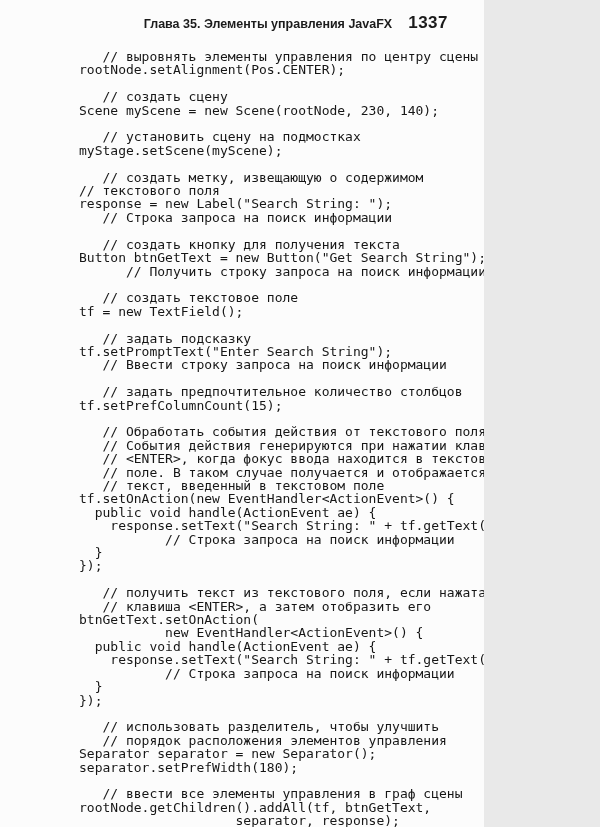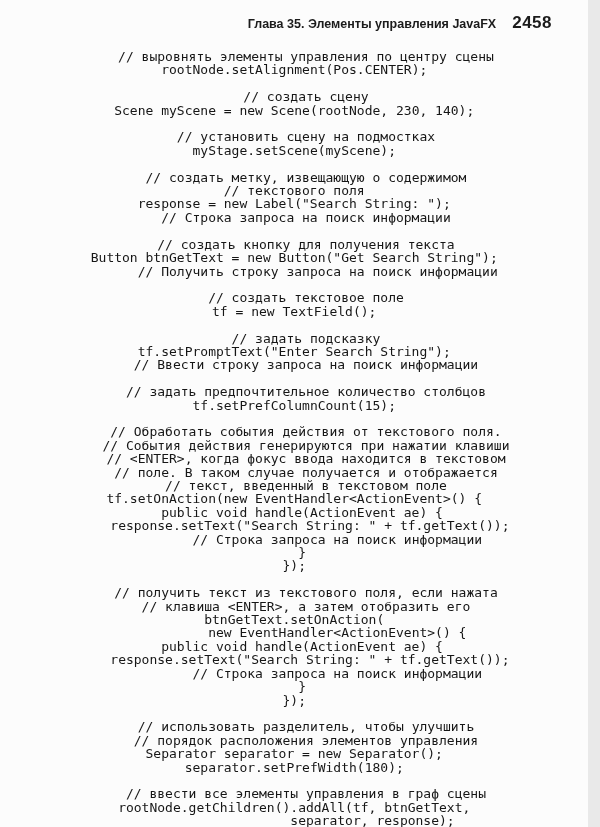--- a/index.html
+++ b/index.html
@@ -4,25 +4,24 @@
 <style>
   html, body { margin: 0; padding: 0; }
   body {
     width: 600px;
     height: 827px;
     background: #e9e9e9;
     font-family: "DejaVu Sans Mono", monospace;
   }
   .page {
     position: relative;
-    width: 588px;
+    width: 484px;
     height: 827px;
     background: #fcfcfc;
     overflow: hidden;
-    text-align: center;
   }
   .header {
     position: absolute;
     top: 13px;
     right: 36px;
     display: flex;
     align-items: baseline;
     gap: 16px;
     color: #1b1b1b;
     font-family: "Liberation Sans", sans-serif;
@@ -47,21 +46,21 @@
     color: #161616;
     white-space: pre;
   }
 </style>
 </head>
 <body>
 
 <div class="page">
   <div class="header">
     <span class="chapter-title">Глава 35. Элементы управления JavaFX</span>
-    <span class="page-number">2458</span>
+    <span class="page-number">1337</span>
   </div>
   <pre class="code">   // выровнять элементы управления по центру сцены
 rootNode.setAlignment(Pos.CENTER);
 
    // создать сцену
 Scene myScene = new Scene(rootNode, 230, 140);
 
    // установить сцену на подмостках
 myStage.setScene(myScene);
 

